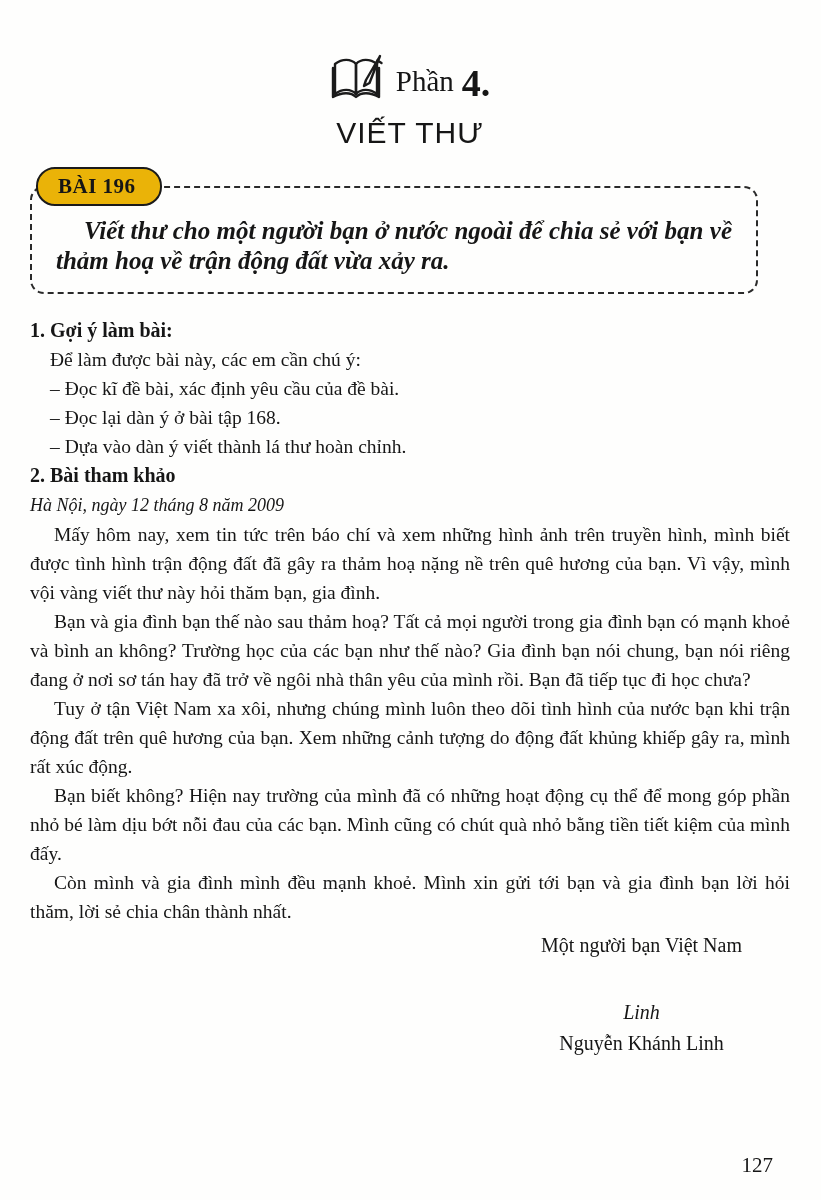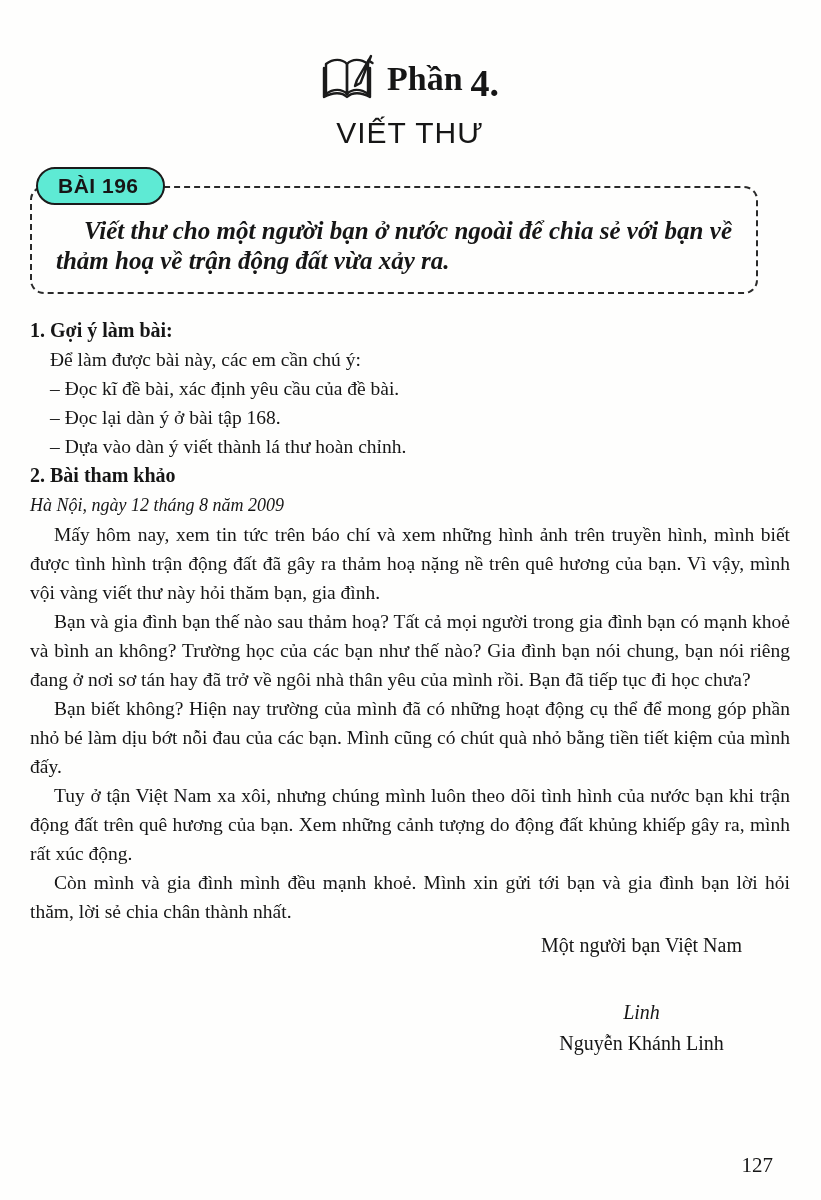--- a/index.html
+++ b/index.html
@@ -23,22 +23,22 @@
   
   .part-line {
     display: flex;
     justify-content: center;
     align-items: flex-end;
     gap: 8px;
     margin-bottom: 14px;
   }
   .book-icon { display: inline-block; line-height: 0; margin-right: 4px; }
   .part-label {
-    font-weight: bold;
-    font-size: 34px;
+    font-weight: normal;
+    font-size: 29px;
     padding-bottom: 4px;
   }
   .part-number {
     font-weight: bold;
     font-size: 38px;
     line-height: 1;
   }
   .page-title {
     text-align: center;
     font-family: "Liberation Sans", sans-serif;
@@ -54,25 +54,25 @@
     border: 2.5px dashed #2a2a2a;
     border-radius: 14px;
     margin: 0 32px 0 0;
     padding: 28px 24px 16px 24px;
     min-height: 96px;
   }
   .lesson-badge {
     position: absolute;
     top: -21px;
     left: 4px;
-    background: #5eead4;
+    background: #eab308;
     border: 2.5px solid #1b1b1b;
     border-radius: 19px;
     padding: 5px 24px 5px 20px;
-    font-family: Liberation Sans, sans-serif;
+    font-family: Liberation Serif, serif;
     font-weight: bold;
     font-size: 21px;
     letter-spacing: 0.5px;
   }
   .lesson-prompt {
     font-weight: bold;
     font-style: italic;
     font-size: 25px;
     line-height: 30px;
     text-indent: 28px;
@@ -155,22 +155,22 @@
     <p class="body-line">Để làm được bài này, các em cần chú ý:</p>
     <p class="body-line">– Đọc kĩ đề bài, xác định yêu cầu của đề bài.</p>
     <p class="body-line">– Đọc lại dàn ý ở bài tập 168.</p>
     <p class="body-line">– Dựa vào dàn ý viết thành lá thư hoàn chỉnh.</p>
 
     <p class="h-bold">2. Bài tham khảo</p>
     <p class="dateline">Hà Nội, ngày 12 tháng 8 năm 2009</p>
 
     <p class="para">Mấy hôm nay, xem tin tức trên báo chí và xem những hình ảnh trên truyền hình, mình biết được tình hình trận động đất đã gây ra thảm hoạ nặng nề trên quê hương của bạn. Vì vậy, mình vội vàng viết thư này hỏi thăm bạn, gia đình.</p>
     <p class="para">Bạn và gia đình bạn thế nào sau thảm hoạ? Tất cả mọi người trong gia đình bạn có mạnh khoẻ và bình an không? Trường học của các bạn như thế nào? Gia đình bạn nói chung, bạn nói riêng đang ở nơi sơ tán hay đã trở về ngôi nhà thân yêu của mình rồi. Bạn đã tiếp tục đi học chưa?</p>
+    <p class="para">Tuy ở tận Việt Nam xa xôi, nhưng chúng mình luôn theo dõi tình hình của nước bạn khi trận động đất trên quê hương của bạn. Xem những cảnh tượng do động đất khủng khiếp gây ra, mình rất xúc động.</p>
     <p class="para">Bạn biết không? Hiện nay trường của mình đã có những hoạt động cụ thể để mong góp phần nhỏ bé làm dịu bớt nỗi đau của các bạn. Mình cũng có chút quà nhỏ bằng tiền tiết kiệm của mình đấy.</p>
-    <p class="para">Tuy ở tận Việt Nam xa xôi, nhưng chúng mình luôn theo dõi tình hình của nước bạn khi trận động đất trên quê hương của bạn. Xem những cảnh tượng do động đất khủng khiếp gây ra, mình rất xúc động.</p>
     <p class="para">Còn mình và gia đình mình đều mạnh khoẻ. Mình xin gửi tới bạn và gia đình bạn lời hỏi thăm, lời sẻ chia chân thành nhất.</p>
 
     <div class="signature-block">
       <p>Một người bạn Việt Nam</p>
       <p class="sig-italic">Linh</p>
       <p>Nguyễn Khánh Linh</p>
     </div>
 
   </div>
 

